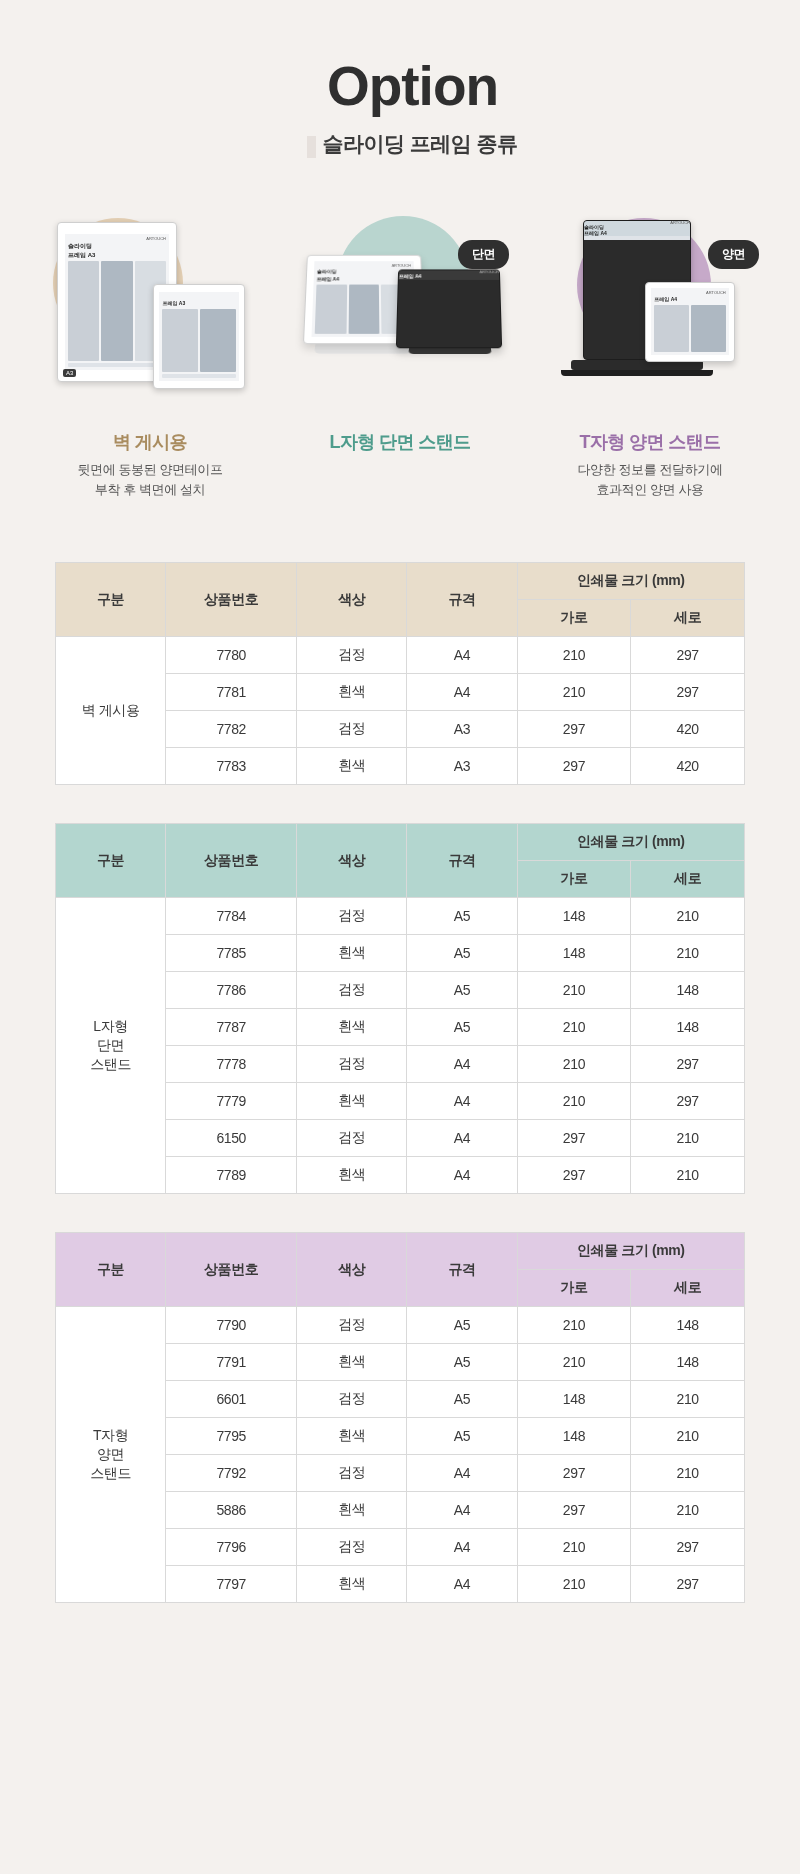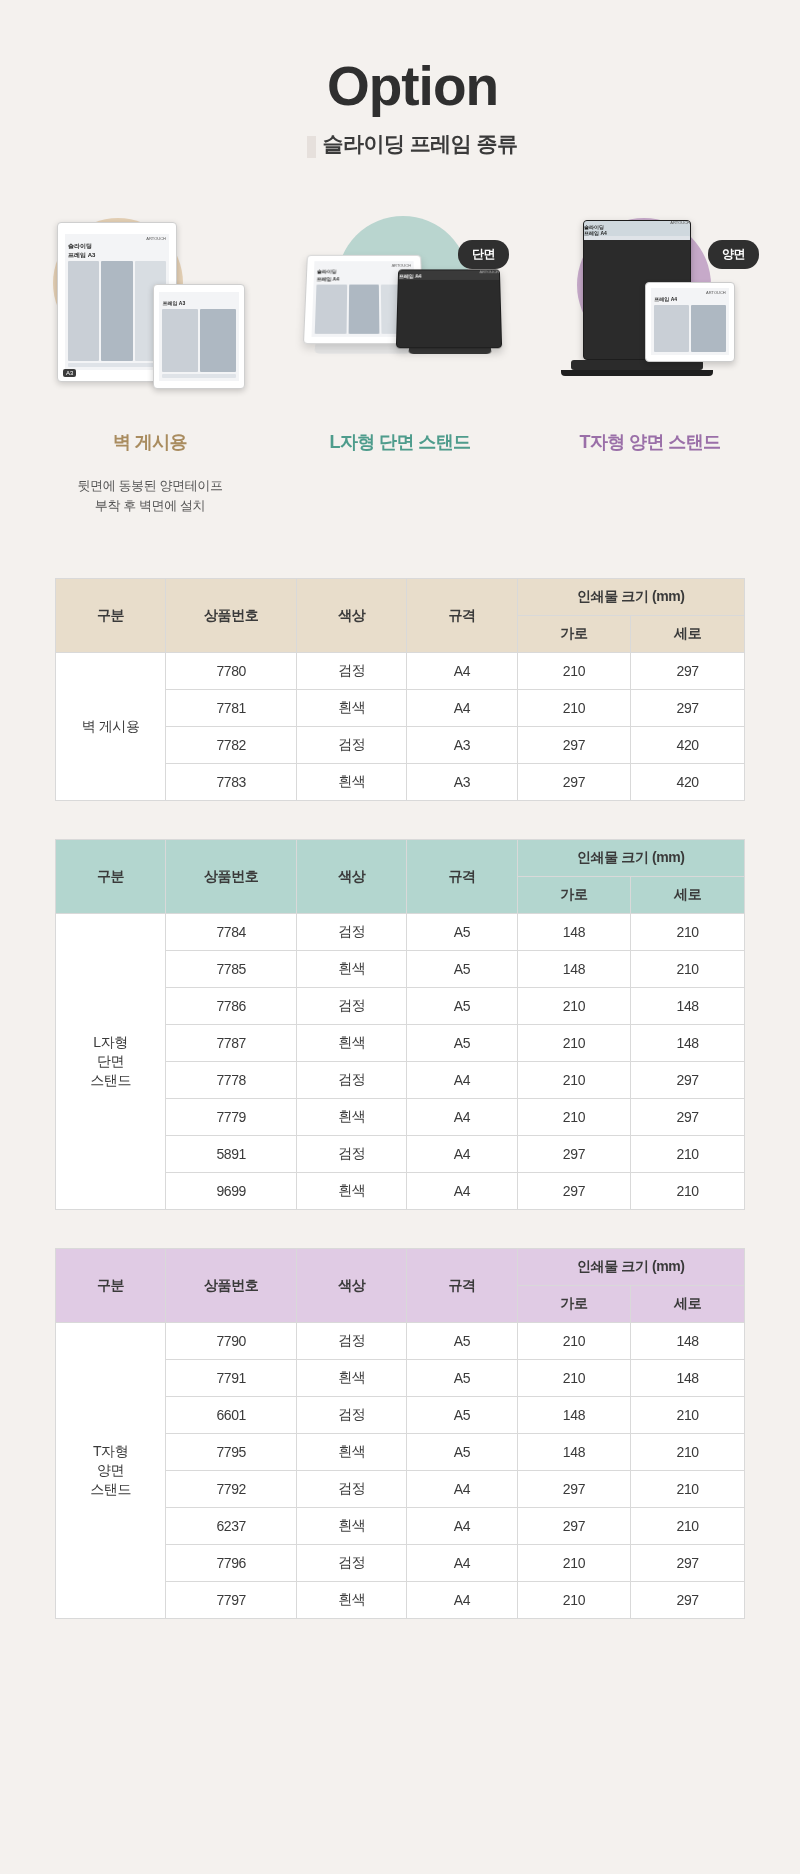--- a/index.html
+++ b/index.html
@@ -225,21 +225,21 @@
     border-radius: 14px;
     letter-spacing: -0.5px;
   }
 
   .feature h3 {
     margin: 20px 0 0 0;
     font-size: 18px;
     letter-spacing: -0.6px;
   }
   .feature p {
-    margin: 22px 0 0 0;
+    margin: 6px 0 0 0;
     font-size: 13px;
     line-height: 1.55;
     color: #555;
     letter-spacing: -0.4px;
     white-space: pre-line;
   }
   .c-wall h3 { color: #a98c5f; }
   .c-l h3 { color: #4e9c8c; }
   .c-t h3 { color: #9a6fa8; }
 
@@ -378,20 +378,22 @@
             <div class="ttl small">프레임 A4</div>
             <div class="imgrow">
                 <span></span>
                 <span></span>
               </div>
           </div>
         </div>
         <div class="tag">양면</div>
       </div>
       <h3>T자형 양면 스탠드</h3>
+      <p>다양한 정보를 전달하기에
+효과적인 양면 사용</p>
     </div>
   </div>
 
   <div class="tables">
 
     <div class="table-block">
       <table class="t-wall">
         <colgroup>
             <col class="c1">
             <col class="c2">
@@ -510,28 +512,28 @@
             <td>297</td>
           </tr>
           <tr>
             <td>7779</td>
             <td>흰색</td>
             <td>A4</td>
             <td>210</td>
             <td>297</td>
           </tr>
           <tr>
-            <td>5891</td>
-            <td>검정</td>
-            <td>A4</td>
-            <td>297</td>
-            <td>210</td>
-          </tr>
-          <tr>
-            <td>9699</td>
+            <td>6150</td>
+            <td>검정</td>
+            <td>A4</td>
+            <td>297</td>
+            <td>210</td>
+          </tr>
+          <tr>
+            <td>7789</td>
             <td>흰색</td>
             <td>A4</td>
             <td>297</td>
             <td>210</td>
           </tr>
         </tbody>
       </table>
     </div>
 
     <div class="table-block">
@@ -590,21 +592,21 @@
             <td>210</td>
           </tr>
           <tr>
             <td>7792</td>
             <td>검정</td>
             <td>A4</td>
             <td>297</td>
             <td>210</td>
           </tr>
           <tr>
-            <td>6237</td>
+            <td>5886</td>
             <td>흰색</td>
             <td>A4</td>
             <td>297</td>
             <td>210</td>
           </tr>
           <tr>
             <td>7796</td>
             <td>검정</td>
             <td>A4</td>
             <td>210</td>

